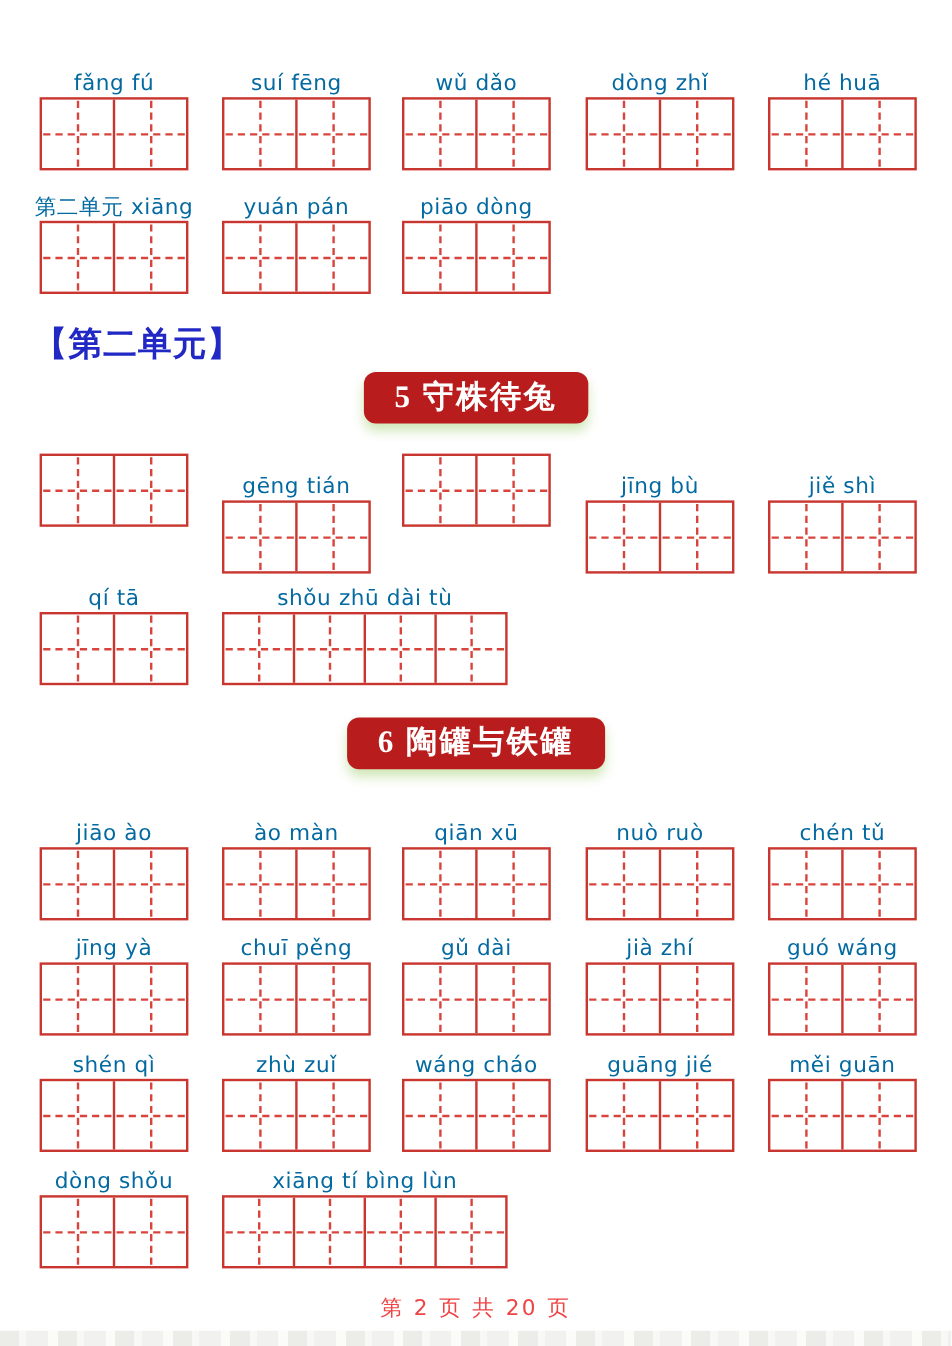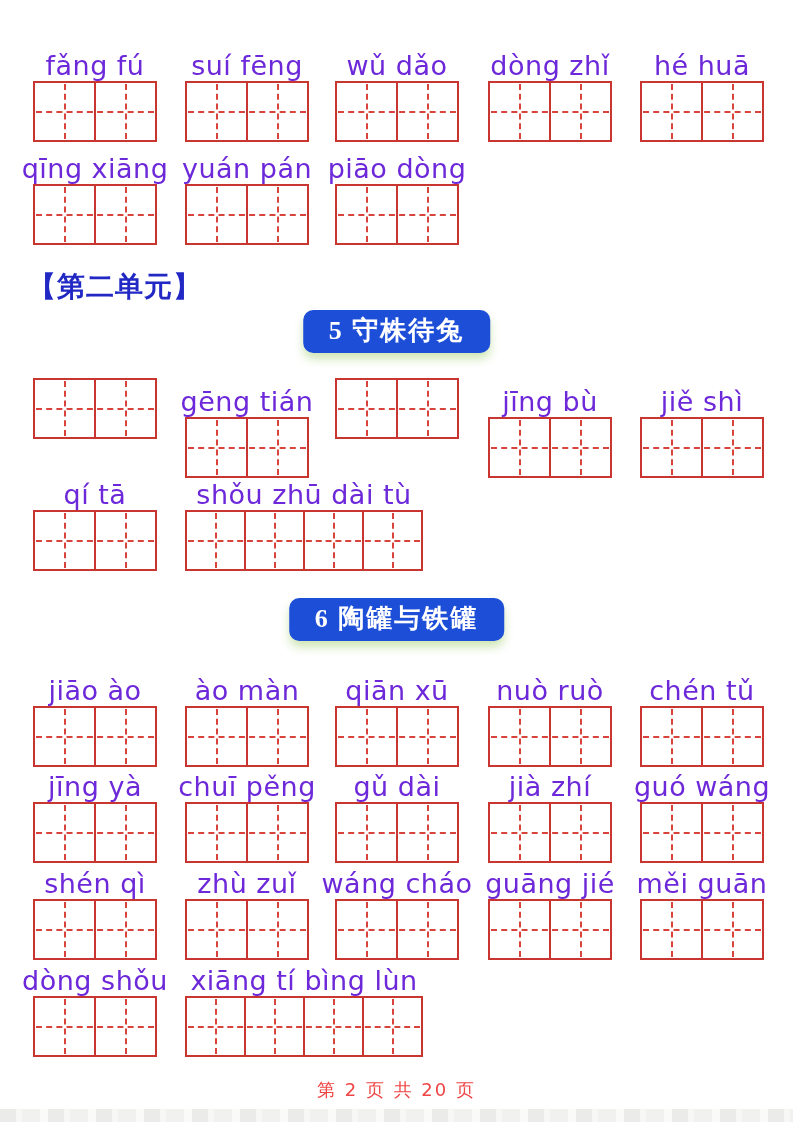--- a/index.html
+++ b/index.html
@@ -30,23 +30,23 @@
   .col-0 { left: 33px; }
   .col-1 { left: 185px; }
   .col-2 { left: 335px; }
   .col-3 { left: 488px; }
   .col-4 { left: 640px; }
   .pinyin {
     height: 37px;
     display: flex;
     align-items: flex-end;
     justify-content: center;
-    font-size: 27px;
+    font-size: 18px;
     line-height: 1;
-    color: #6d28d9;
+    color: #0369a1;
     white-space: nowrap;
     padding-bottom: 2px;
     letter-spacing: 0.5px;
   }
   .grid-box {
     position: relative;
     display: flex;
     border: 2px solid #c8362f;
     height: 57px;
     width: max-content;
@@ -80,21 +80,21 @@
     font-family: "Liberation Serif", "DejaVu Serif", serif;
     font-weight: 700;
     font-size: 28px;
     color: #2128c4;
     letter-spacing: 1px;
   }
   .badge {
     position: absolute;
     left: 50%;
     transform: translateX(-50%);
-    background: #1d4ed8;
+    background: #b91c1c;
     color: #ffffff;
     font-family: "Liberation Serif", "DejaVu Serif", serif;
     font-weight: 700;
     font-size: 26px;
     line-height: 1.25;
     padding: 5px 26px;
     border-radius: 10px;
     letter-spacing: 2px;
     white-space: nowrap;
     box-shadow: 0 6px 10px rgba(147, 199, 90, 0.45);
@@ -162,21 +162,21 @@
       <div class="pinyin">hé huā</div>
       <div class="grid-box">
           <div class="cell"></div>
           <div class="cell"></div>
         </div>
     </div>
   </div>
 
   <div class="row row-1">
     <div class="item col-0">
-      <div class="pinyin">qīng xiāng</div>
+      <div class="pinyin">第二单元 xiāng</div>
       <div class="grid-box">
           <div class="cell"></div>
           <div class="cell"></div>
         </div>
     </div>
     <div class="item col-1">
       <div class="pinyin">yuán pán</div>
       <div class="grid-box">
           <div class="cell"></div>
           <div class="cell"></div>

